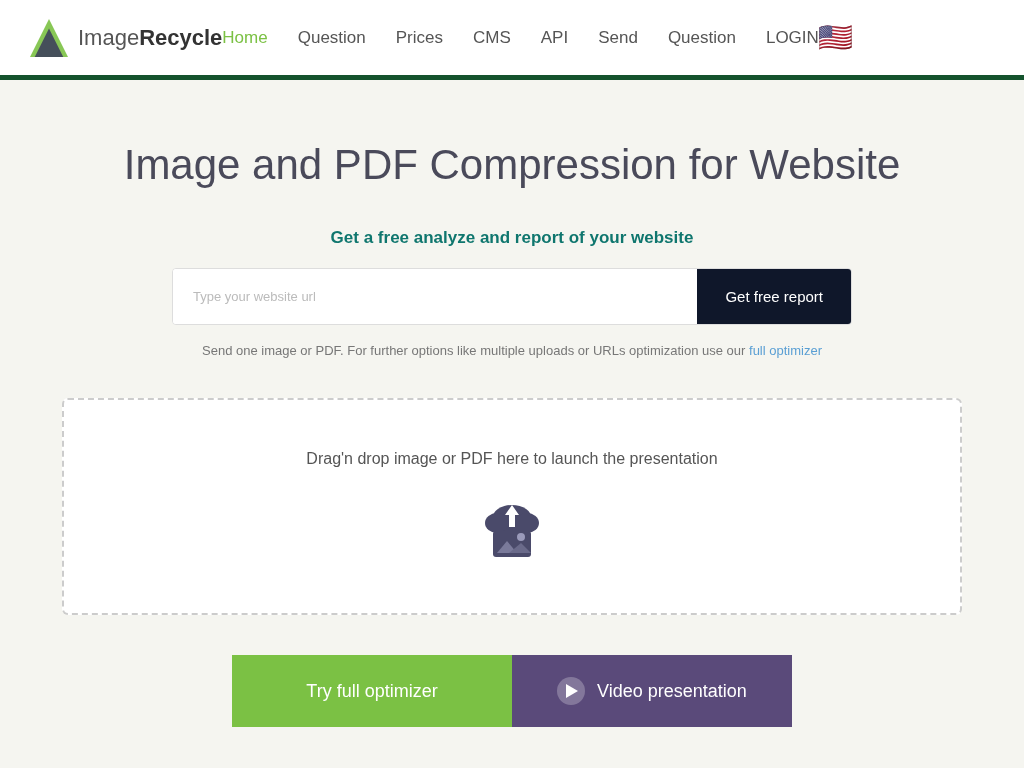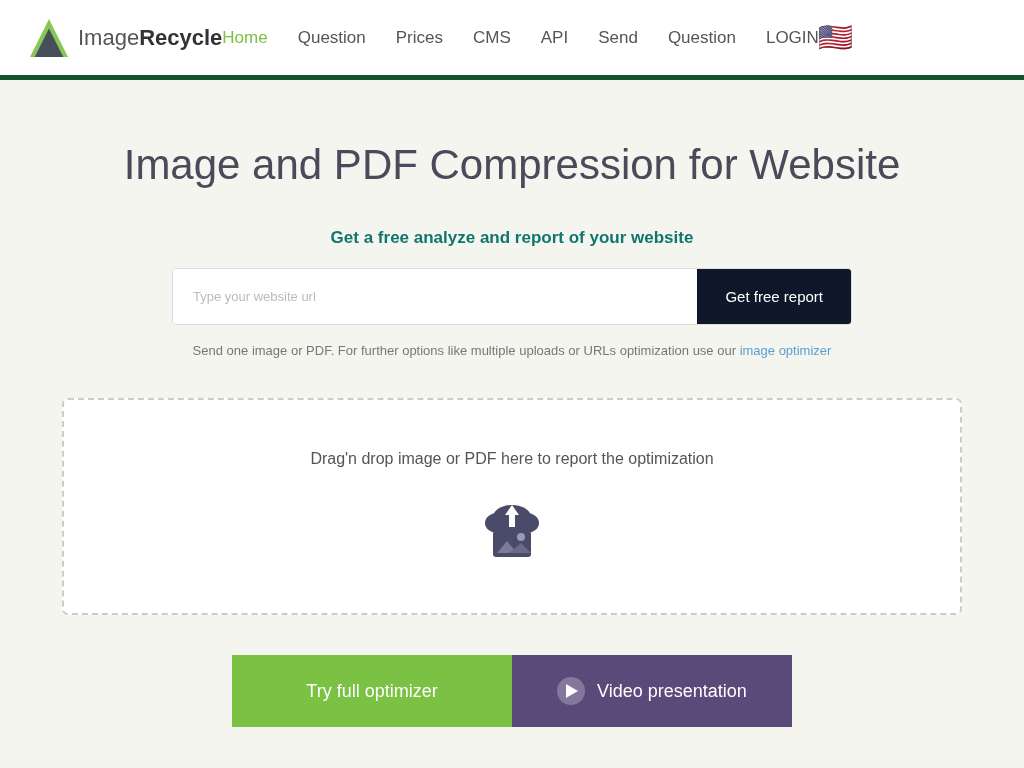--- a/index.html
+++ b/index.html
@@ -260,25 +260,25 @@
 
   <p class="subtitle">Get a free analyze and report of your website</p>
 
   <div class="url-form">
     <input class="url-input" type="text" placeholder="Type your website url" style="">
     <button class="get-report-btn">Get free report</button>
   </div>
 
   <p class="hint-text">
     <span>Send one image or PDF. For further options like multiple uploads or URLs optimization use our</span>
-    <a href="#">image optimizer</a>
+    <a href="#">full optimizer</a>
   </p>
 
   <div class="drop-zone">
-    <p class="drop-text">Drag'n drop image or PDF here to report the optimization</p>
+    <p class="drop-text">Drag'n drop image or PDF here to launch the presentation</p>
     <div class="upload-icon-wrap">
 
       <svg class="upload-icon-svg" viewBox="0 0 70 70">
 
         <ellipse cx="35" cy="26" rx="20" ry="14" fill="#4a4a6a"></ellipse>
         <ellipse cx="20" cy="30" rx="12" ry="10" fill="#4a4a6a"></ellipse>
         <ellipse cx="50" cy="30" rx="12" ry="10" fill="#4a4a6a"></ellipse>
 
         <polygon points="35,12 28,22 32,22 32,34 38,34 38,22 42,22" fill="#fff"></polygon>
 

